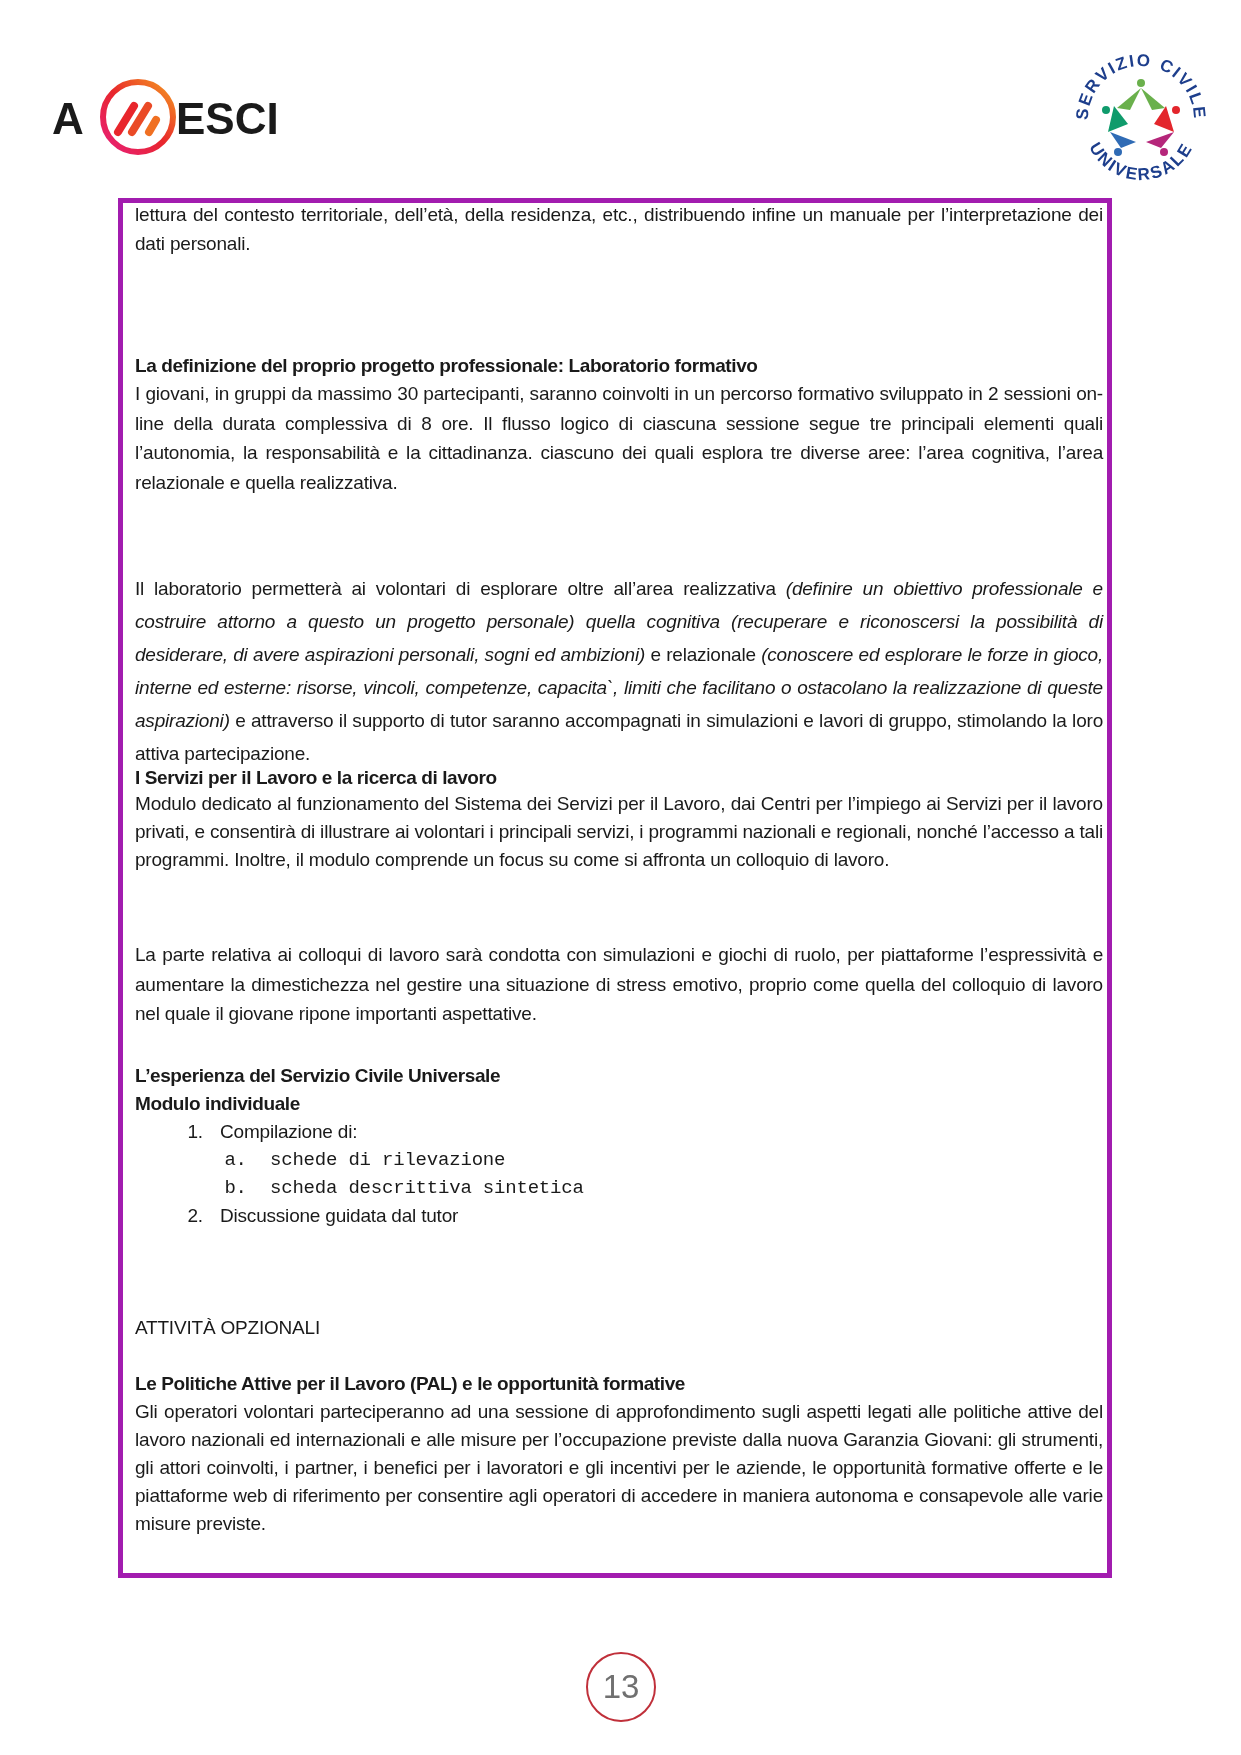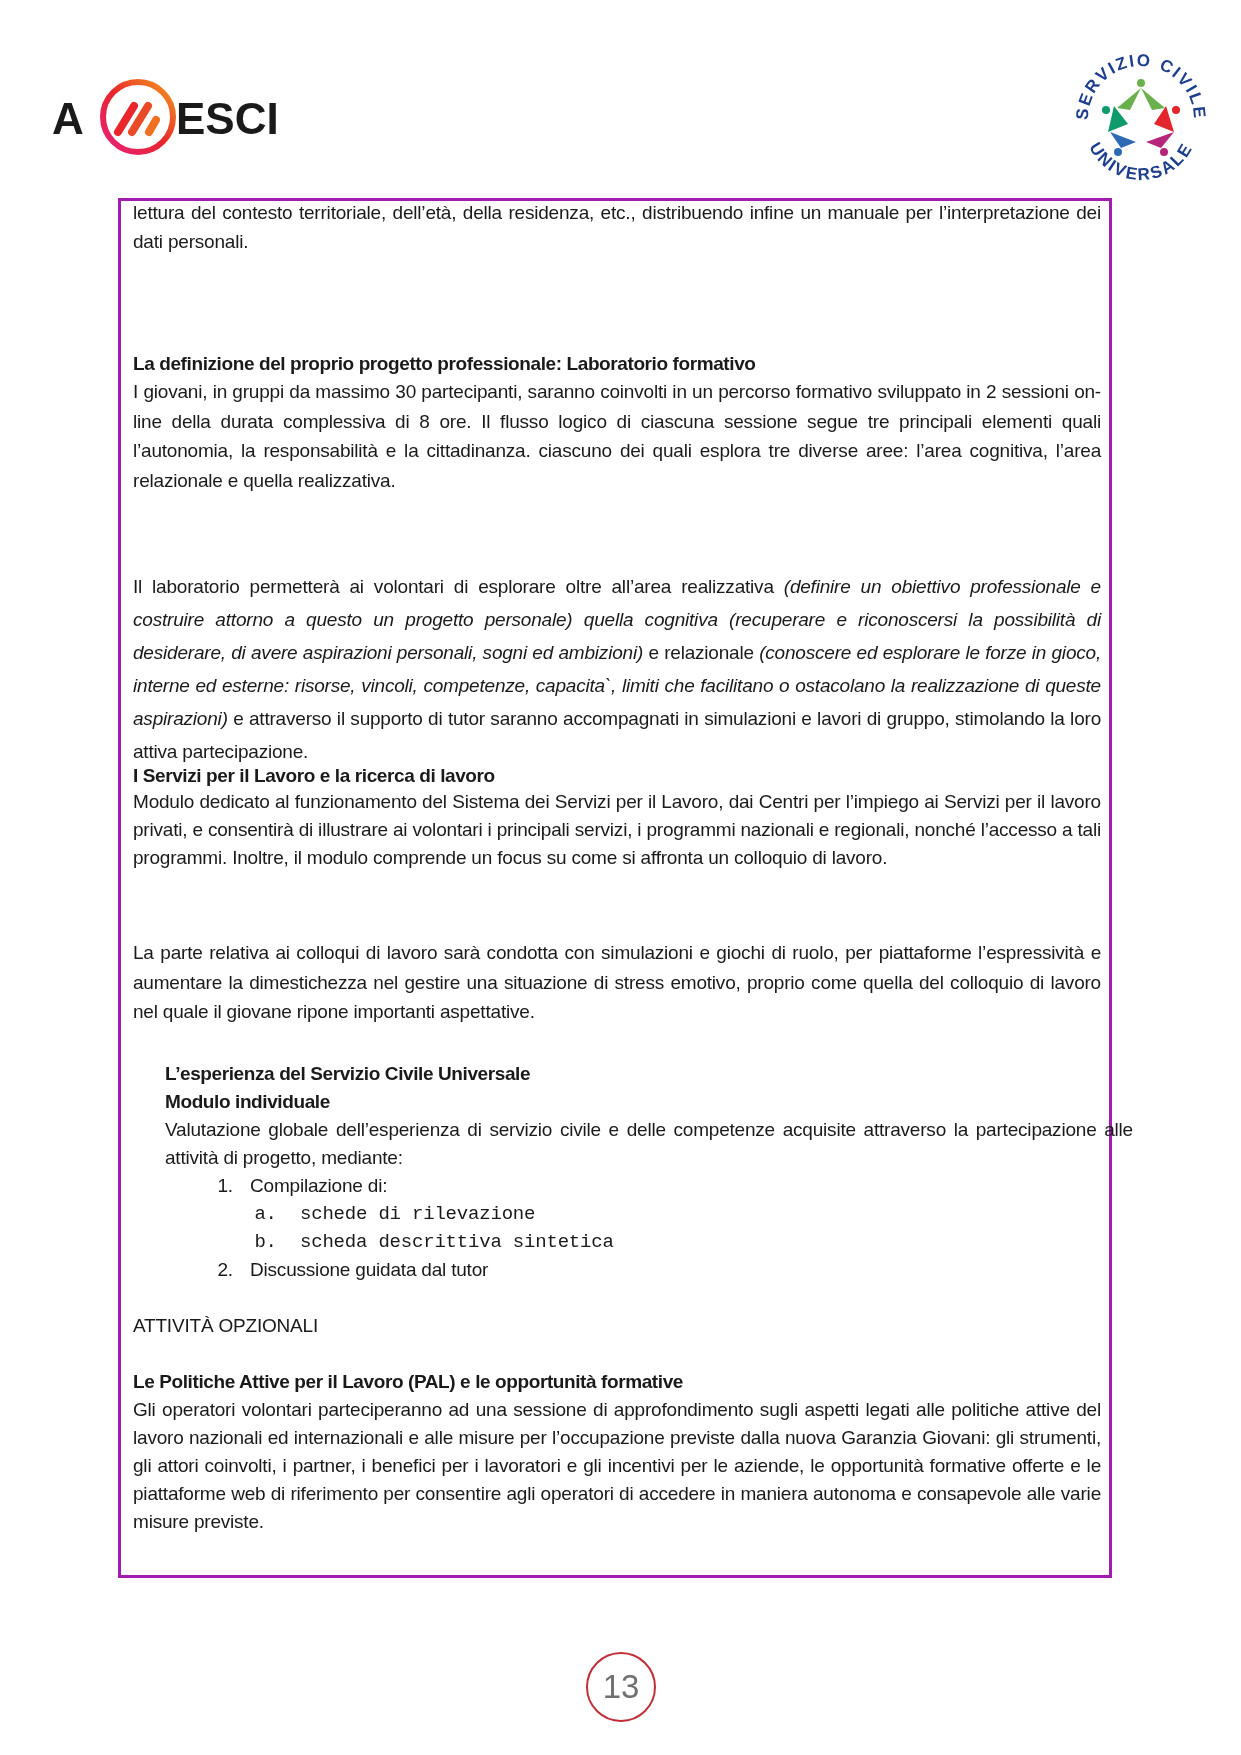--- a/index.html
+++ b/index.html
@@ -1,21 +1,21 @@
 <!DOCTYPE html>
 <html><head>
 <meta charset="utf-8">
 <style>
   html, body { margin: 0; padding: 0; background: #ffffff; }
   body { width: 1241px; height: 1755px; position: relative; overflow: hidden;
          font-family: "Liberation Sans", "DejaVu Sans", sans-serif; color: #1a1a1a; }
   .header-logo-left { position: absolute; left: 52px; top: 74px; width: 270px; height: 90px; }
   .header-logo-right { position: absolute; left: 1070px; top: 48px; width: 142px; height: 142px; }
   .content-box { position: absolute; left: 118px; top: 198px; width: 994px; height: 1380px;
-                 border: 3px solid #a21caf; box-sizing: border-box; }
+                 border: 5px solid #a21caf; box-sizing: border-box; }
   .inner { position: absolute; left: 12px; top: 0; width: 968px; }
   .line-block { font-size: 19px; letter-spacing: -0.2px; }
   .p { margin: 0; text-align: justify; }
   .b { font-weight: bold; letter-spacing: -0.4px; }
   .i { font-style: italic; }
   .page-number { position: absolute; left: 586px; top: 1652px; width: 70px; height: 70px;
                  border: 2px solid #c0303a; border-radius: 50%; box-sizing: border-box;
                  display: flex; align-items: center; justify-content: center;
                  font-size: 33px; color: #707070; }
   ol.num { margin: 0; padding-left: 73px; }
@@ -88,24 +88,23 @@
 
     <div style="position:absolute; top:562px; left:0; width:968px; line-height:28px;">
       <p class="p b" style="line-height:25px;">I Servizi per il Lavoro e la ricerca di lavoro</p>
       <p class="p">Modulo dedicato al funzionamento del Sistema dei Servizi per il Lavoro, dai Centri per l’impiego ai Servizi per il lavoro privati, e consentirà di illustrare ai volontari i principali servizi, i programmi nazionali e regionali, nonché l’accesso a tali programmi. Inoltre, il modulo comprende un focus su come si affronta un colloquio di lavoro.</p>
     </div>
 
     <div style="position:absolute; top:737px; left:0; width:968px; line-height:29.5px;">
       <p class="p">La parte relativa ai colloqui di lavoro sarà condotta con simulazioni e giochi di ruolo, per piattaforme l’espressività e aumentare la dimestichezza nel gestire una situazione di stress emotivo, proprio come quella del colloquio di lavoro nel quale il giovane ripone importanti aspettative.</p>
     </div>
 
-    <div style="position:absolute; top:859px; left:0; width:968px; line-height:28px;margin-left:32px;">
+    <div style="position:absolute; top:859px; left:0; width:968px; line-height:28px;">
       <p class="p b">L’esperienza del Servizio Civile Universale</p>
       <p class="p b">Modulo individuale</p>
-      <p class="p">Valutazione globale dell’esperienza di servizio civile e delle competenze acquisite attraverso la partecipazione alle attività di progetto, mediante:</p>
       <ol class="num">
         <li>
           <span>Compilazione di:</span>
           <ol class="alpha">
             <li>schede di rilevazione</li>
             <li>scheda descrittiva sintetica</li>
           </ol>
         </li>
         <li>Discussione guidata dal tutor</li>
       </ol>

